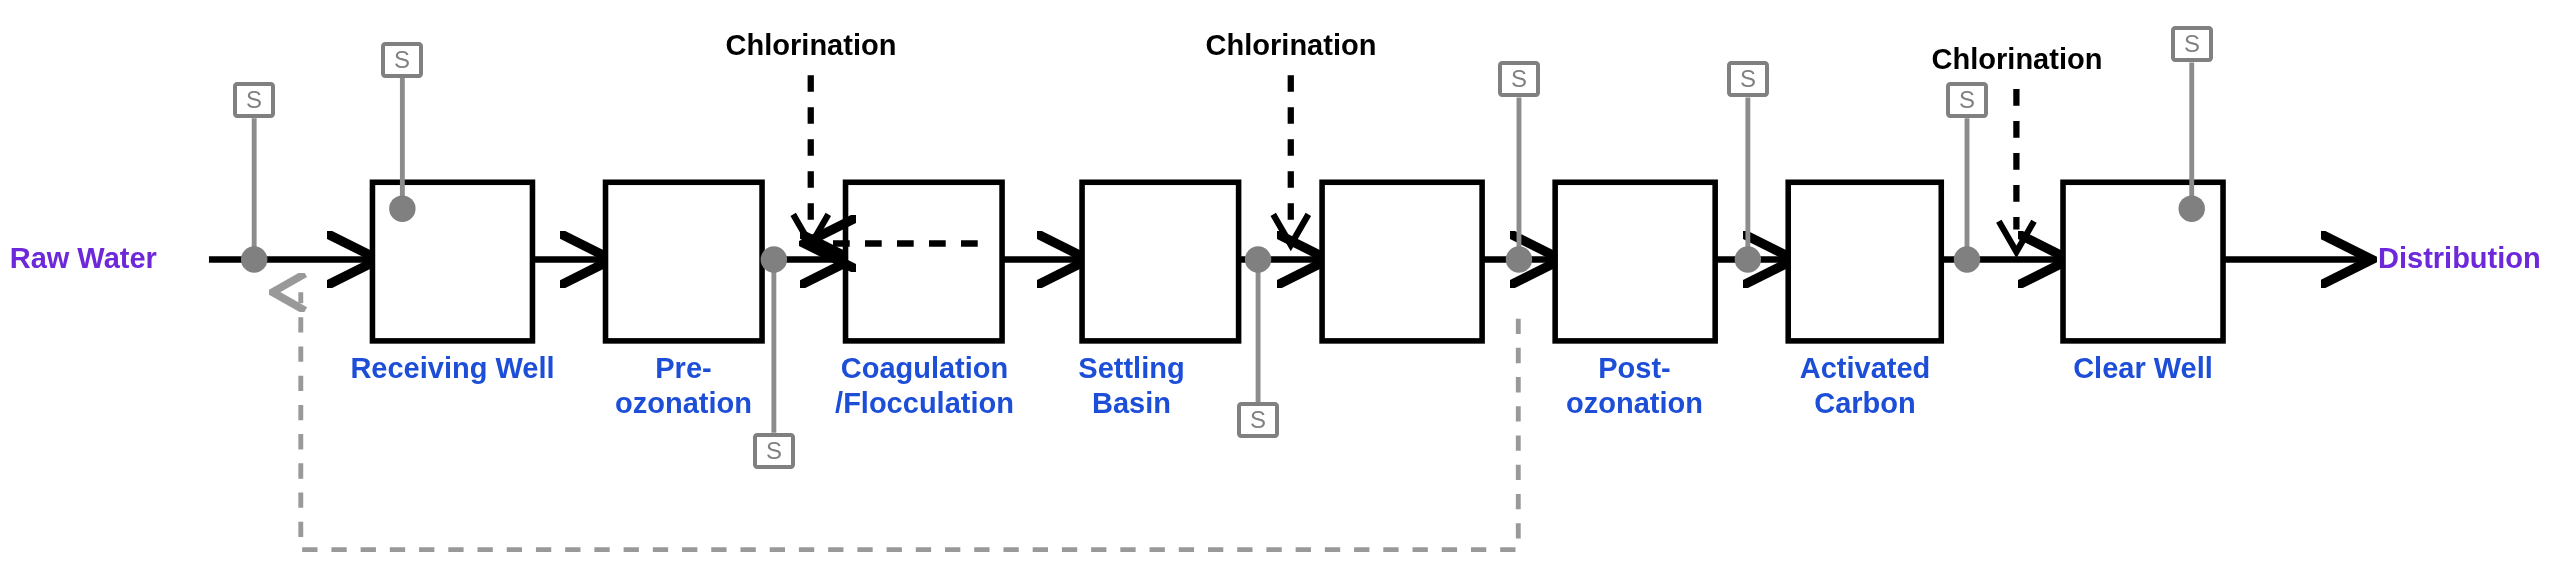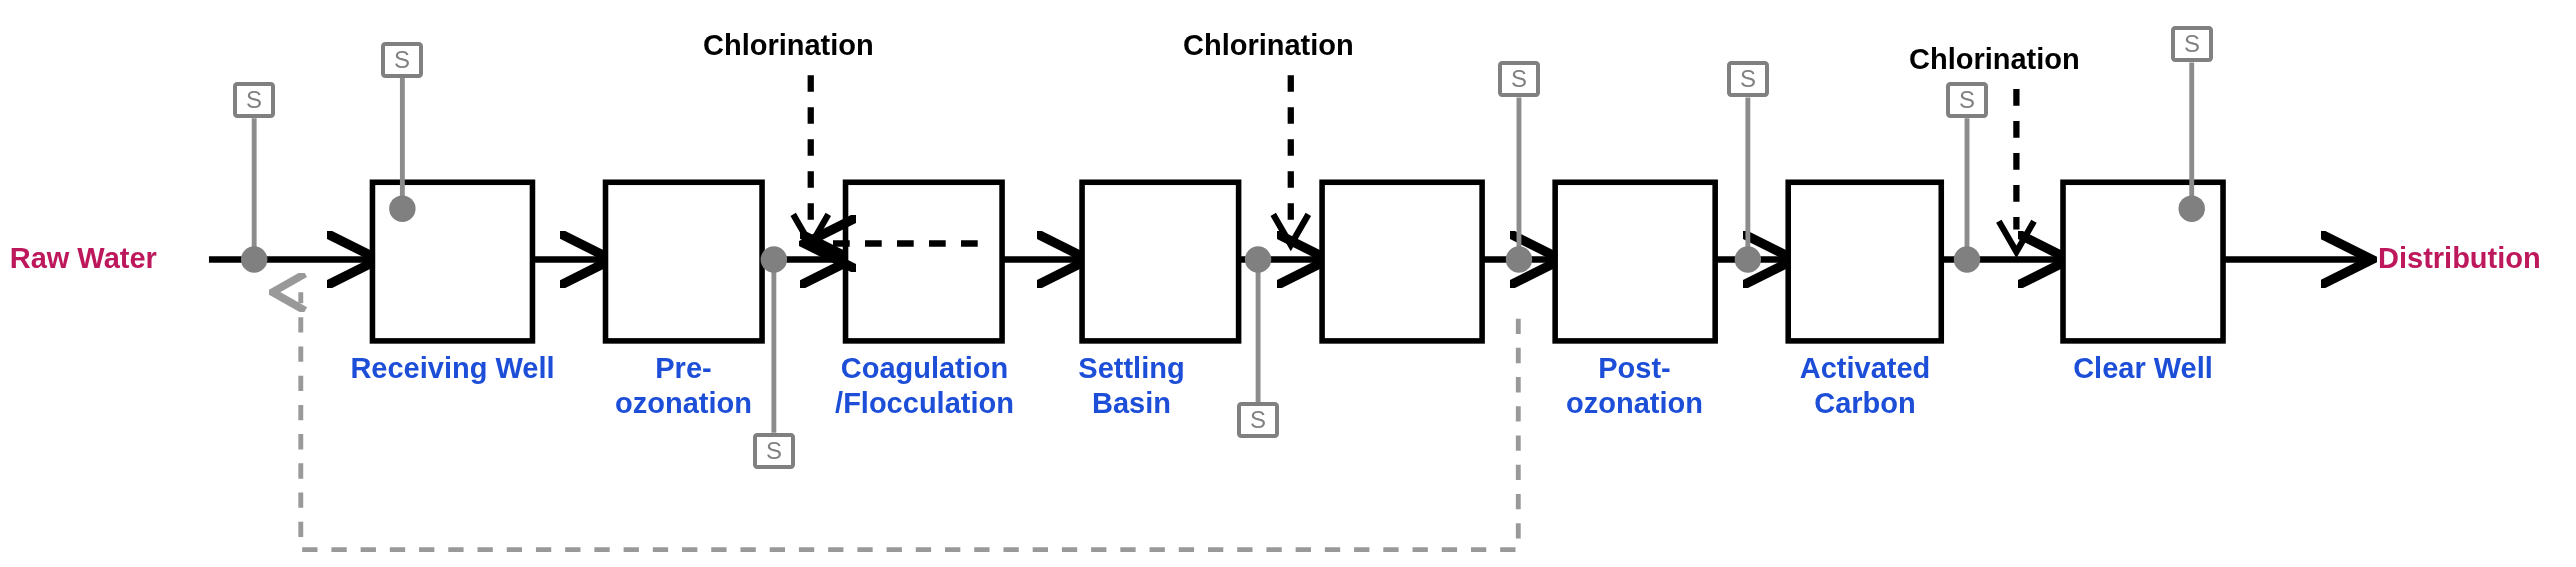--- a/index.html
+++ b/index.html
@@ -2,24 +2,24 @@
 <html style="font-size:11px"><head>
 <meta charset="utf-8">
 <style>
   html,body{margin:0;padding:0;background:#ffffff;}
   #stage{position:relative;width:2576px;height:567px;background:#ffffff;
          font-family:"Liberation Sans", sans-serif;overflow:hidden;}
   svg.layer{position:absolute;left:0;top:0;width:2576px;height:567px;}
 
   .proc-label{position:absolute;text-align:center;font-weight:bold;
               font-size:29px;line-height:35px;color:#1d4ed8;white-space:pre-line;}
-  .edge-label{position:absolute;font-weight:bold;font-size:29px;color:#be185d;
+  .edge-label{position:absolute;font-weight:bold;font-size:29px;color:#6d28d9;
               white-space:nowrap;}
   .chlor-label{position:absolute;font-weight:bold;font-size:29px;color:#000;
-               white-space:nowrap;}
+               white-space:nowrap;text-align:center;}
 
   .sbox{position:absolute;width:42px;height:36px;border:4.9px solid #808080;
         border-radius:4.2px;background:#ffffff;box-sizing:border-box;
         display:flex;align-items:center;justify-content:center;}
   .sbox span{font-size:24px;color:#808080;font-weight:normal;line-height:1;}
 </style>
 </head>
 <body>
 
 <div id="stage">

